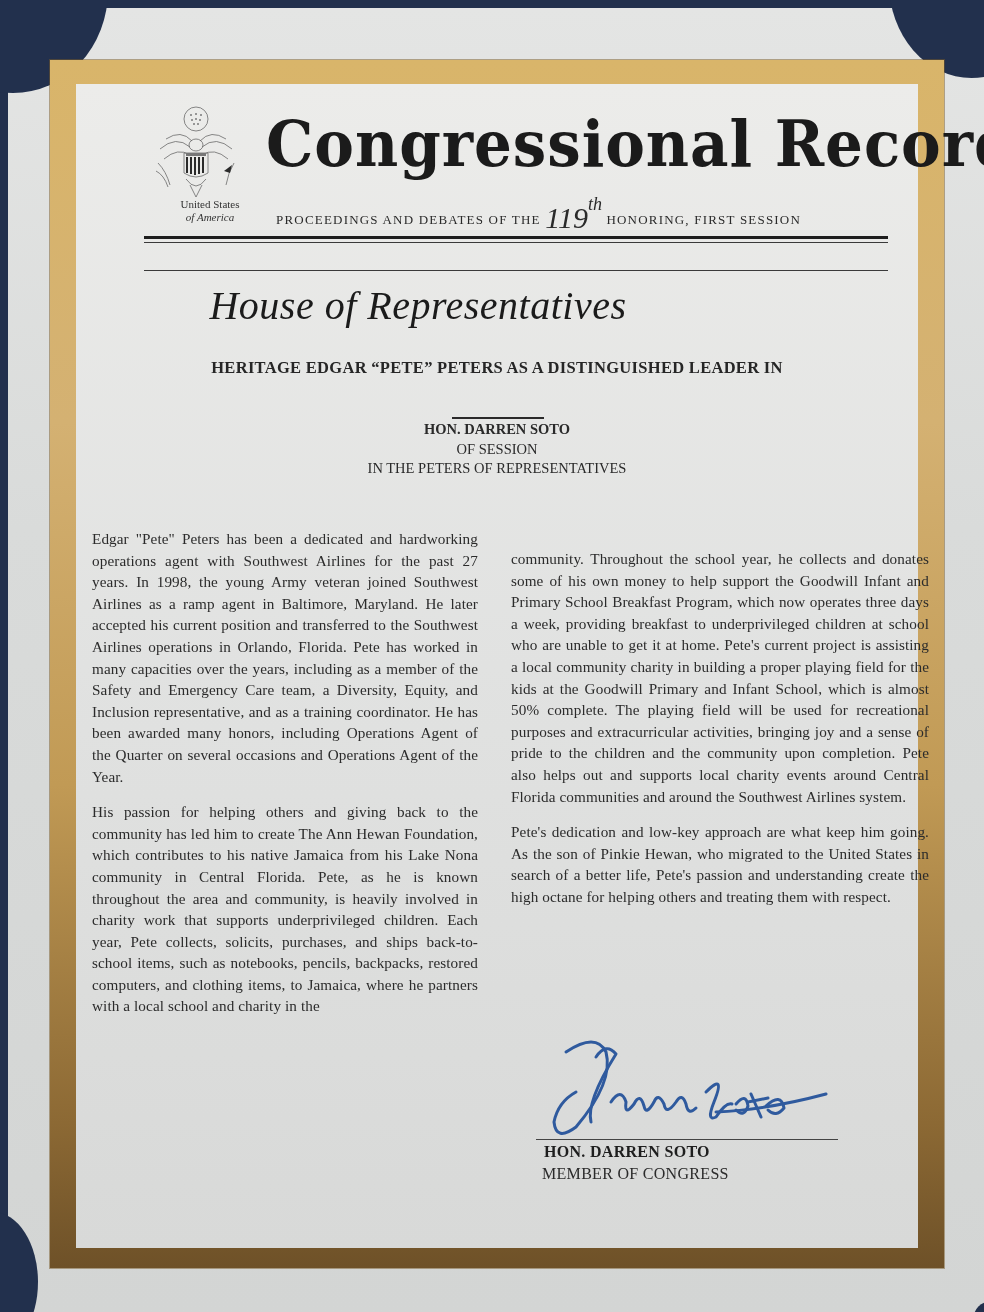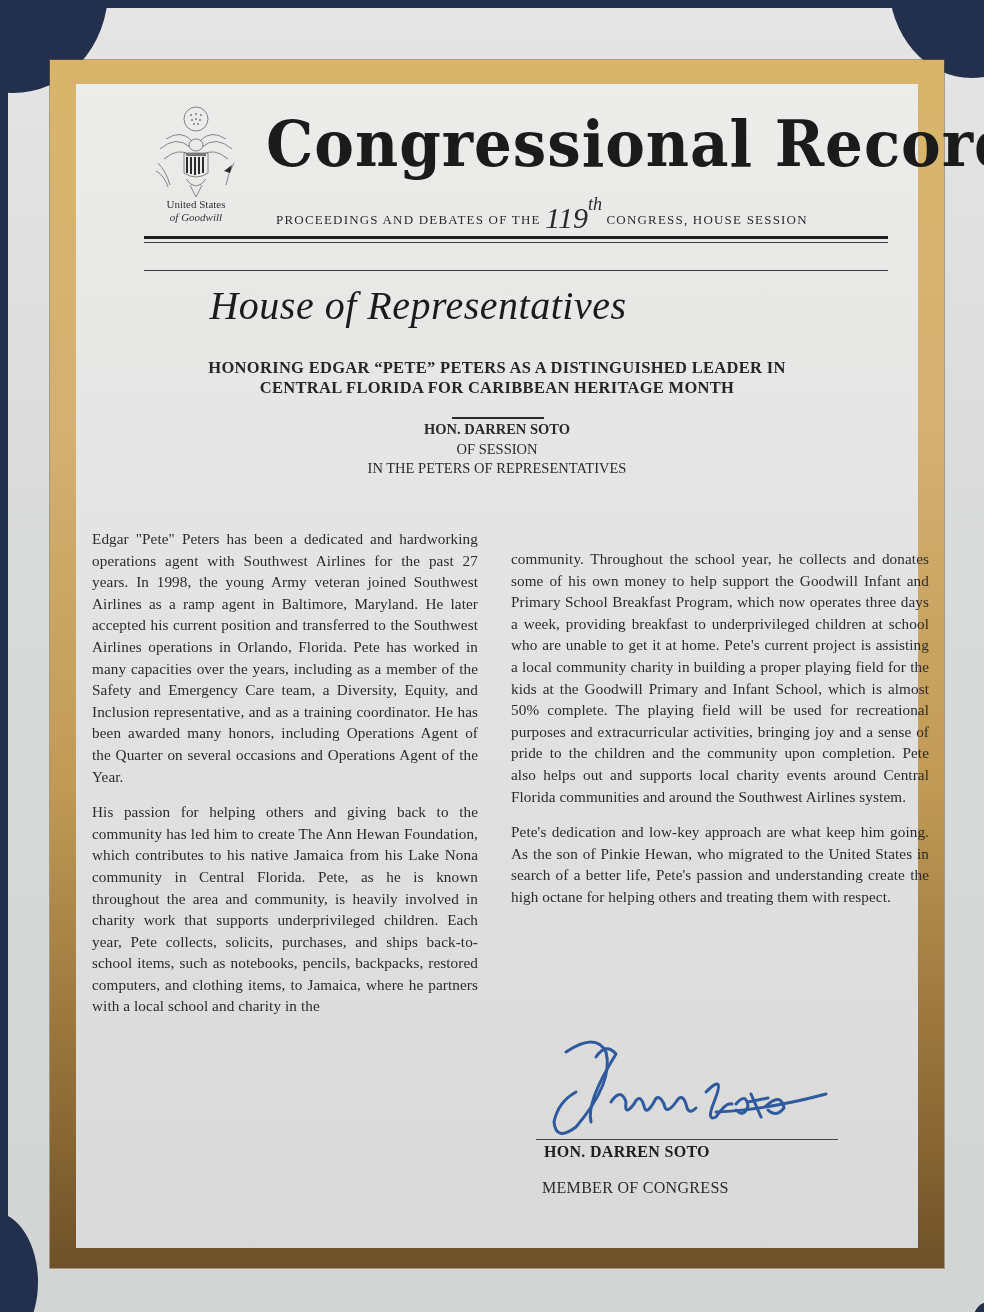--- a/index.html
+++ b/index.html
@@ -30,21 +30,21 @@
   
   .paper {
     position:absolute; left:76px; top:84px; width:842px; height:1164px;
     background:linear-gradient(180deg,#ececea 0%, #e1e2e1 50%, #d8d9d8 100%);
     color:#1d1d1d;
   }
 
   
   .seal { position:absolute; left:70px; top:12px; width:100px; height:120px; }
   .seal-caption {
-    position:absolute; left:70px; top:114px; width:100px; text-align:center;
+    position:absolute; left:84px; top:114px; width:100px; text-align:center;
     font-size:11px; line-height:13px; color:#333;
   }
   .seal-caption i { font-style:italic; }
   .masthead {
     position:absolute; left:190px; top:22px; width:630px; text-align:center;
     font-family:"DejaVu Serif", serif; font-weight:bold; font-size:64px;
     letter-spacing:1px; color:#1b1b1b; transform:scaleX(0.93); transform-origin:left top;
     white-space:nowrap;
   }
   .subhead {
@@ -83,21 +83,21 @@
   .col-left  { left:16px;  top:444px; width:386px; }
   .col-right { left:435px; top:464px; width:418px; }
 
   
   .signature { position:absolute; left:460px; top:948px; width:300px; height:110px; }
   .sig-rule { position:absolute; left:460px; top:1055px; width:302px; height:1px; background:#444; }
   .sig-name {
     position:absolute; left:468px; top:1059px; font-weight:bold; font-size:16px; color:#1e1e1e; letter-spacing:0.3px;
   }
   .sig-title {
-    position:absolute; left:466px; top:1081px; font-size:16px; color:#2a2a2a; letter-spacing:0.3px;margin-top:14px;
+    position:absolute; left:466px; top:1081px; font-size:16px; color:#2a2a2a; letter-spacing:0.3px;
   }
 </style>
 </head>
 <body>
 
 <div class="mat">
   <div class="scallop sc-tl"></div>
   <div class="scallop sc-tr"></div>
   <div class="scallop sc-bl"></div>
   <div class="scallop sc-br"></div>
@@ -133,40 +133,39 @@
       <rect x="44" y="56" width="2" height="17"></rect>
       <rect x="48" y="56" width="2" height="18"></rect>
       <rect x="52" y="56" width="2" height="17"></rect>
       <rect x="56" y="56" width="2" height="16"></rect>
       <rect x="40" y="52" width="20" height="3" fill="#777"></rect>
       <path d="M78 70 L86 64 L84 72 Z"></path>
     </g>
   </svg>
   <div class="seal-caption">
     <div>United States</div>
-    <div><i>of Goodwill</i></div>
+    <div><i>of America</i></div>
   </div>
 
   <div class="masthead">Congressional Record</div>
 
   <div class="subhead">
     <span>PROCEEDINGS AND DEBATES OF THE</span>
     <span class="num">119</span><sup>th</sup>
-    <span>CONGRESS, HOUSE SESSION</span>
+    <span>HONORING, FIRST SESSION</span>
   </div>
 
   <div class="rule-thick"></div>
   <div class="rule-thin r1"></div>
   <div class="rule-thin r2"></div>
 
   <div class="house">House of Representatives</div>
 
   <div class="honor">
-    <div>HONORING EDGAR “PETE” PETERS AS A DISTINGUISHED LEADER IN</div>
-    <div>CENTRAL FLORIDA FOR CARIBBEAN HERITAGE MONTH</div>
+    <div>HERITAGE EDGAR “PETE” PETERS AS A DISTINGUISHED LEADER IN</div>
   </div>
 
   <div class="short-rule"></div>
 
   <div class="byline">
     <div class="name">HON. DARREN SOTO</div>
     <div>OF SESSION</div>
     <div>IN THE PETERS OF REPRESENTATIVES</div>
   </div>
 

